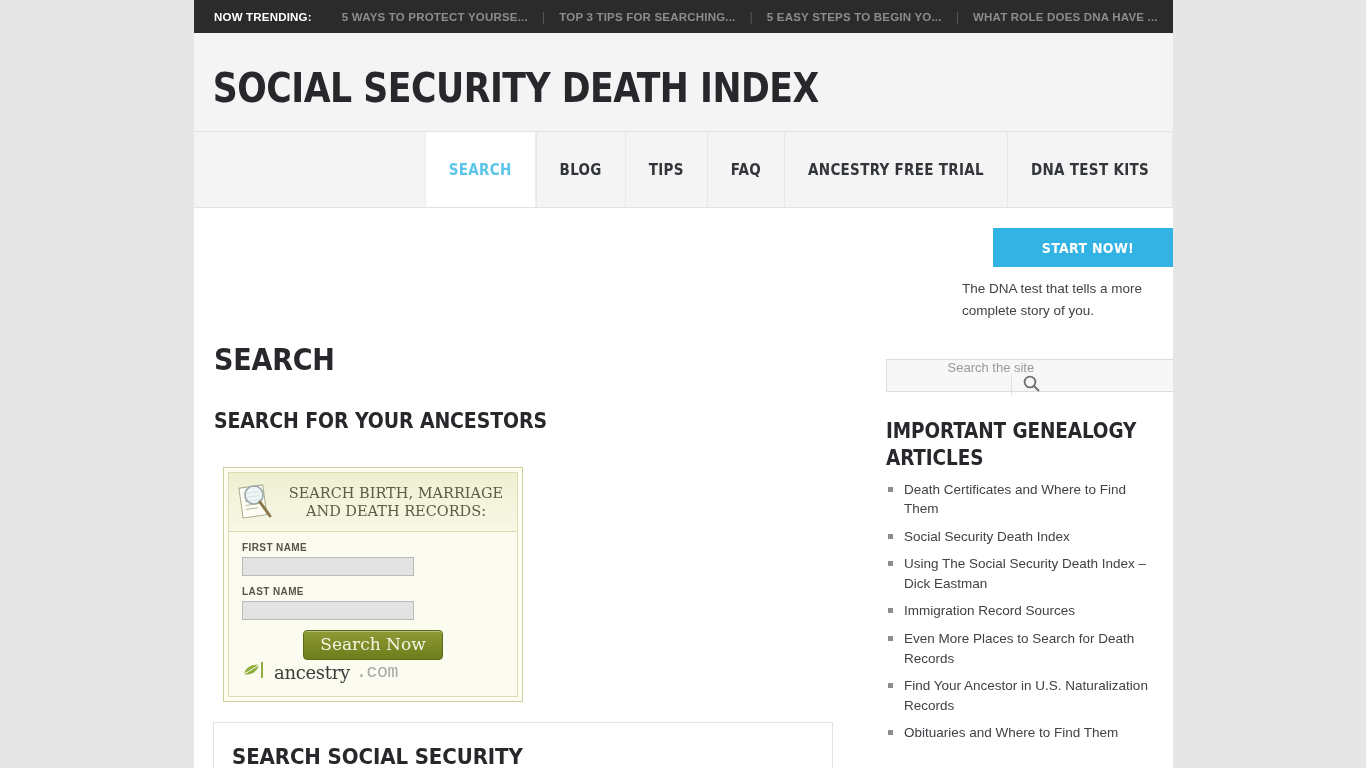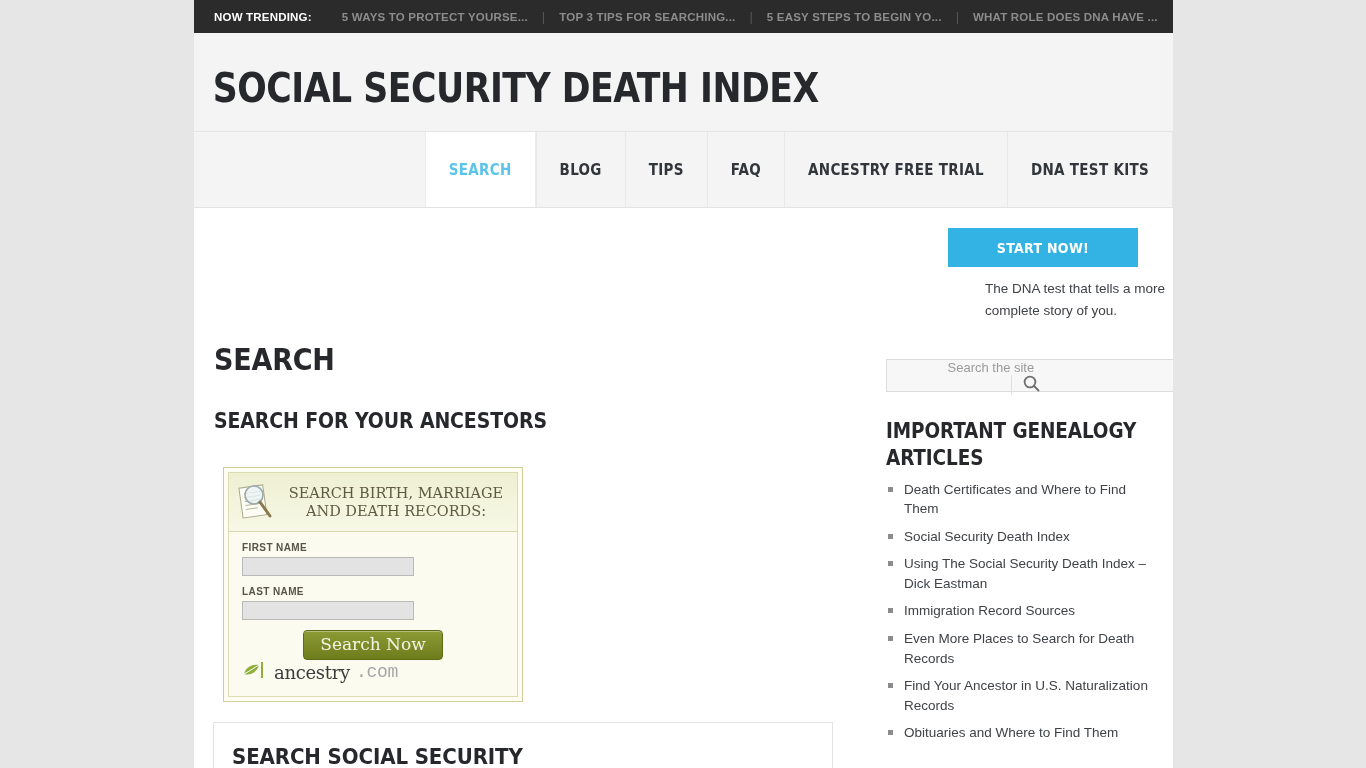--- a/index.html
+++ b/index.html
@@ -233,37 +233,37 @@
     color: #26282b;
     text-transform: uppercase;
     line-height: 1.3;
     letter-spacing: -0.1px;
   }
 
   
   .start-now {
     display: block;
     width: 190px;
-    margin-left: 62px;
+    margin-left: 107px;
     height: 39px;
     background: #33b2e4;
     color: #ffffff;
     font-size: 14px;
     font-weight: bold;
     letter-spacing: .3px;
     text-transform: uppercase;
     display: flex;
     align-items: center;
     justify-content: center;
     cursor: pointer;
     font-family: "DejaVu Sans Condensed", "Liberation Sans Narrow", "Liberation Sans", sans-serif;
   }
   .dna-copy {
     width: 192px;
-    margin-left: 99px;
+    margin-left: 76px;
     margin-top: 11px;
     font-size: 13.5px;
     color: #3f4246;
     line-height: 1.65;
   }
   .search-form {
     margin-top: 36px;
     width: 289px;
     height: 33px;
     border: 1px solid #dcdcdc;

